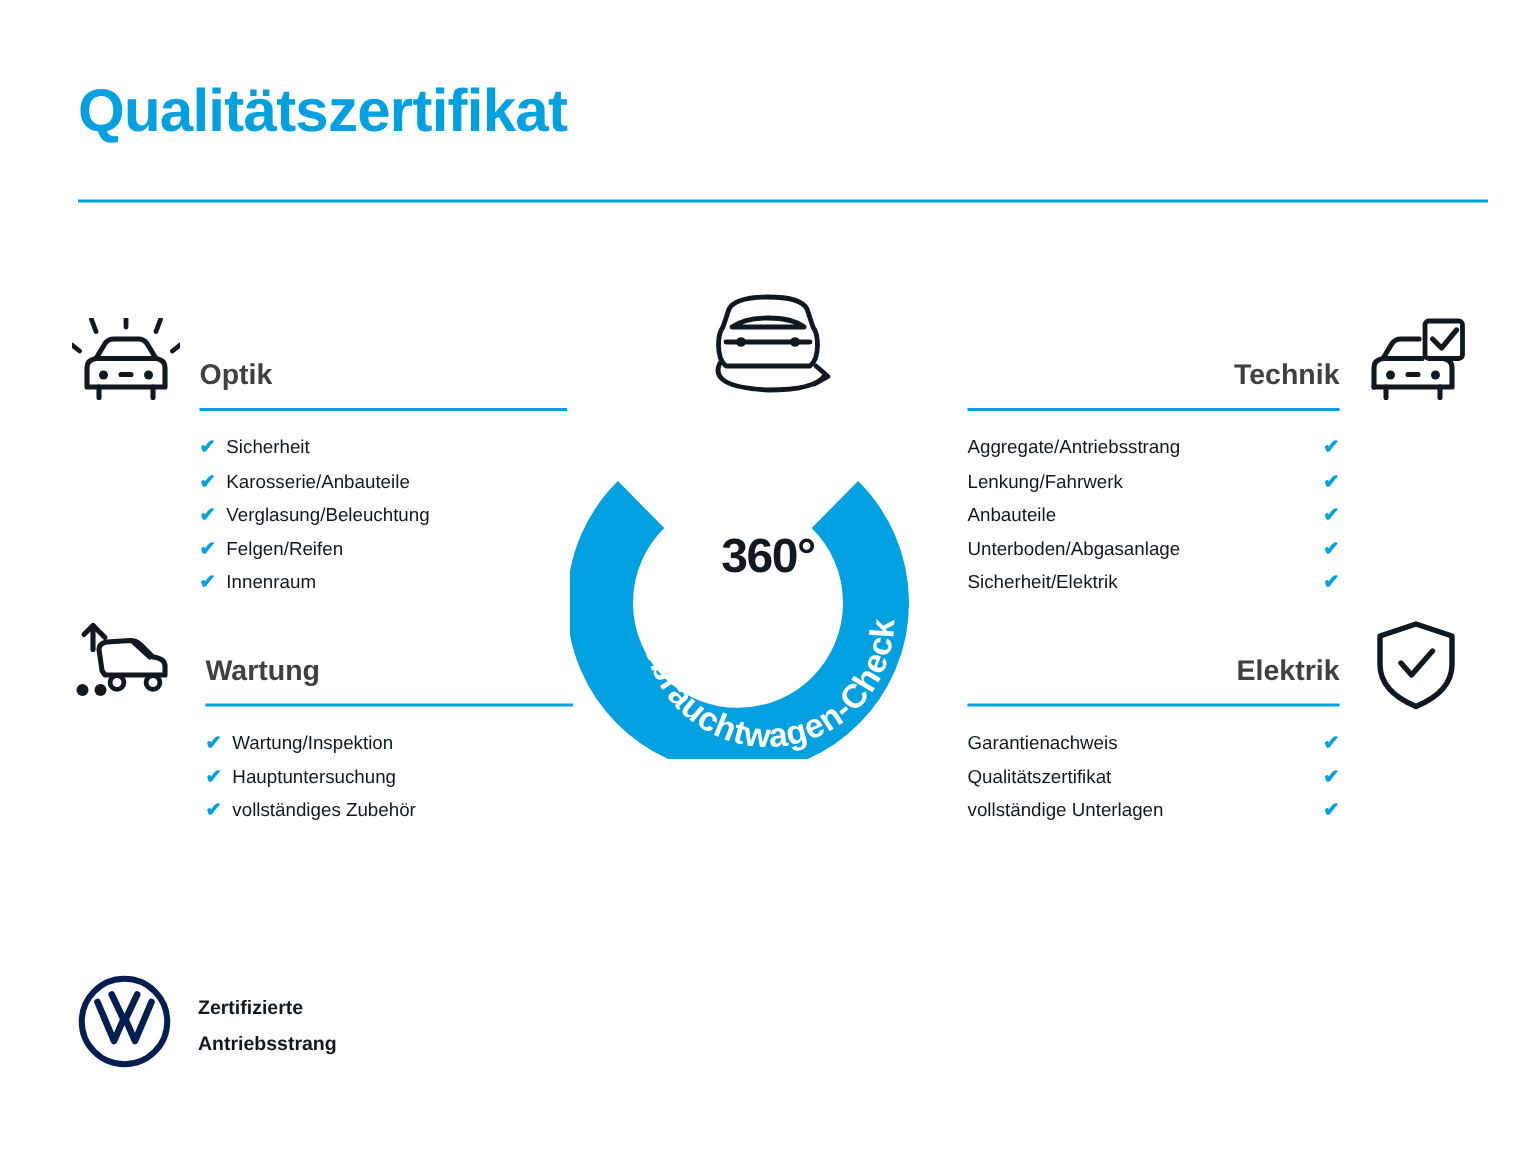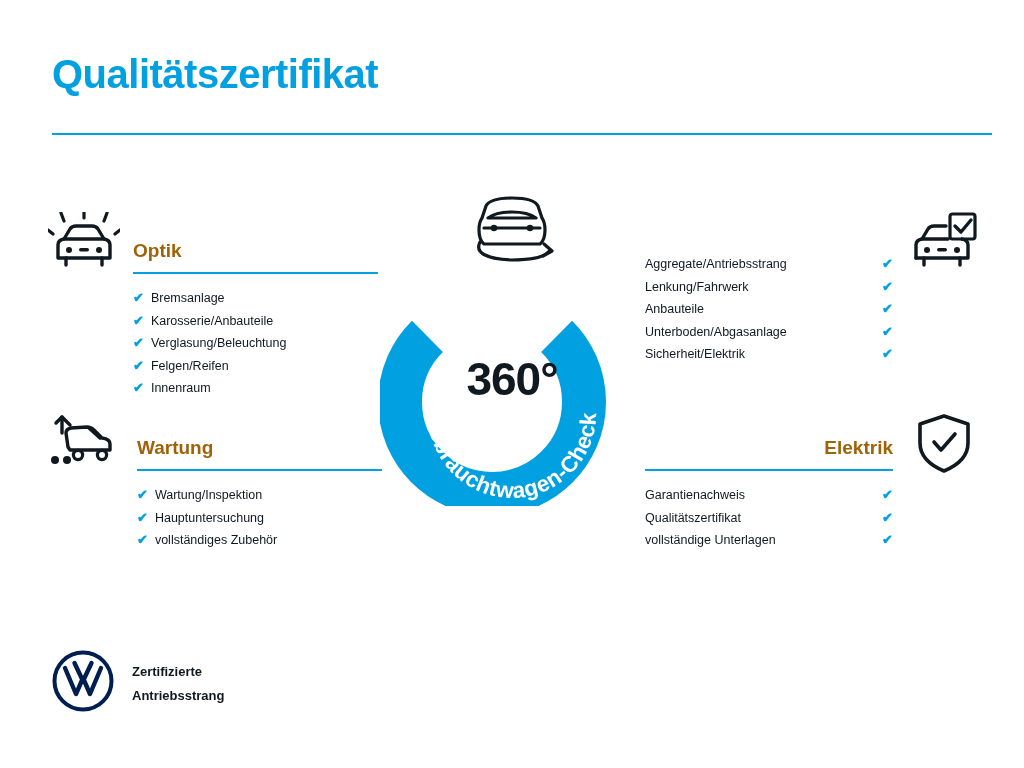--- a/index.html
+++ b/index.html
@@ -36,21 +36,21 @@
   
   .block { position: absolute; }
 
   .block-head {
     position: relative;
     height: 34px;
   }
   .block-title {
     font-size: 19px;
     font-weight: bold;
-    color: #a16207;
+    color: #404040;
     white-space: nowrap;
     line-height: 22px;
   }
   .block-rule {
     position: absolute;
     left: 0; right: 0; bottom: 0;
     height: 2px;
     background: #00A0E1;
   }
 
@@ -107,21 +107,21 @@
   .ring-text {
     position: absolute;
     left: 0; top: 0; width: 264px; height: 250px;
     pointer-events: none;
   }
   #deg {
     position: absolute;
     left: 0; top: 96px;
     width: 264px;
     text-align: center;
-    font-size: 46px;
+    font-size: 32px;
     font-weight: bold;
     color: #101820;
     letter-spacing: -1px;
   }
   #car-top {
     position: absolute;
     left: 72px; top: 0;
     width: 120px; height: 76px;
   }
 
@@ -171,21 +171,21 @@
   </div>
 
   <div class="block left" id="blk-optik">
     <div class="block-head">
       <div class="block-title">Optik</div>
       <div class="block-rule"></div>
     </div>
     <div class="items">
       <div class="item">
         <span class="check">✔</span>
-        <span class="lbl">Bremsanlage</span>
+        <span class="lbl">Sicherheit</span>
       </div>
       <div class="item">
         <span class="check">✔</span>
         <span class="lbl">Karosserie/Anbauteile</span>
       </div>
       <div class="item">
         <span class="check">✔</span>
         <span class="lbl">Verglasung/Beleuchtung</span>
       </div>
       <div class="item">
@@ -249,20 +249,24 @@
       </g>
       <circle cx="15" cy="38" r="3" fill="#101820"></circle>
       <circle cx="45" cy="38" r="3" fill="#101820"></circle>
       <rect x="25" y="36" width="10" height="3.4" rx="1.7" fill="#101820"></rect>
       <rect x="38" y="2" width="25" height="25" rx="2.5" fill="none" stroke="#101820" stroke-width="3.2"></rect>
       <path d="M43 14 L49 20 L59 8" fill="none" stroke="#101820" stroke-width="3.4" stroke-linecap="round" stroke-linejoin="round"></path>
     </svg>
   </div>
 
   <div class="block right" id="blk-technik">
+    <div class="block-head">
+      <div class="block-title">Technik</div>
+      <div class="block-rule"></div>
+    </div>
     <div class="items">
       <div class="item">
         <span class="lbl">Aggregate/Antriebsstrang</span>
         <span class="check">✔</span>
       </div>
       <div class="item">
         <span class="lbl">Lenkung/Fahrwerk</span>
         <span class="check">✔</span>
       </div>
       <div class="item">

